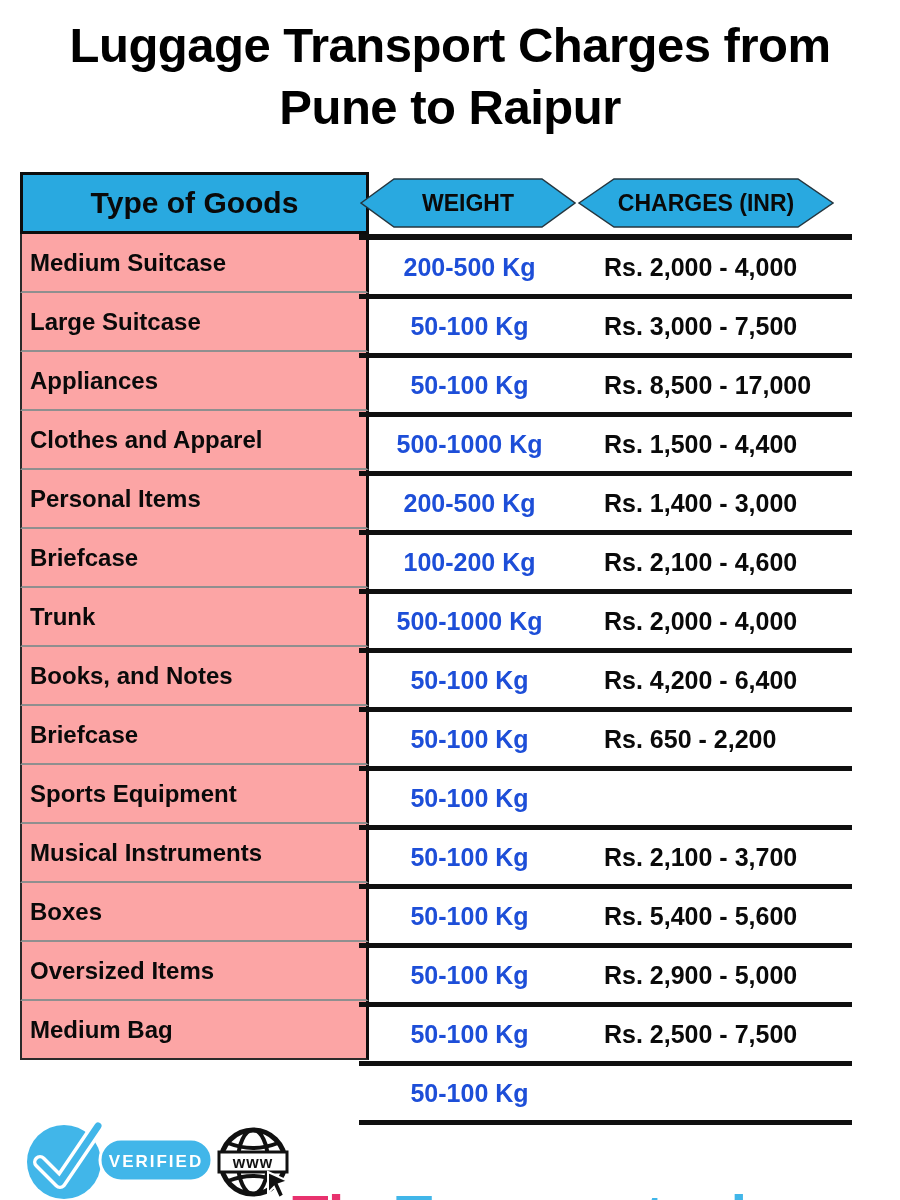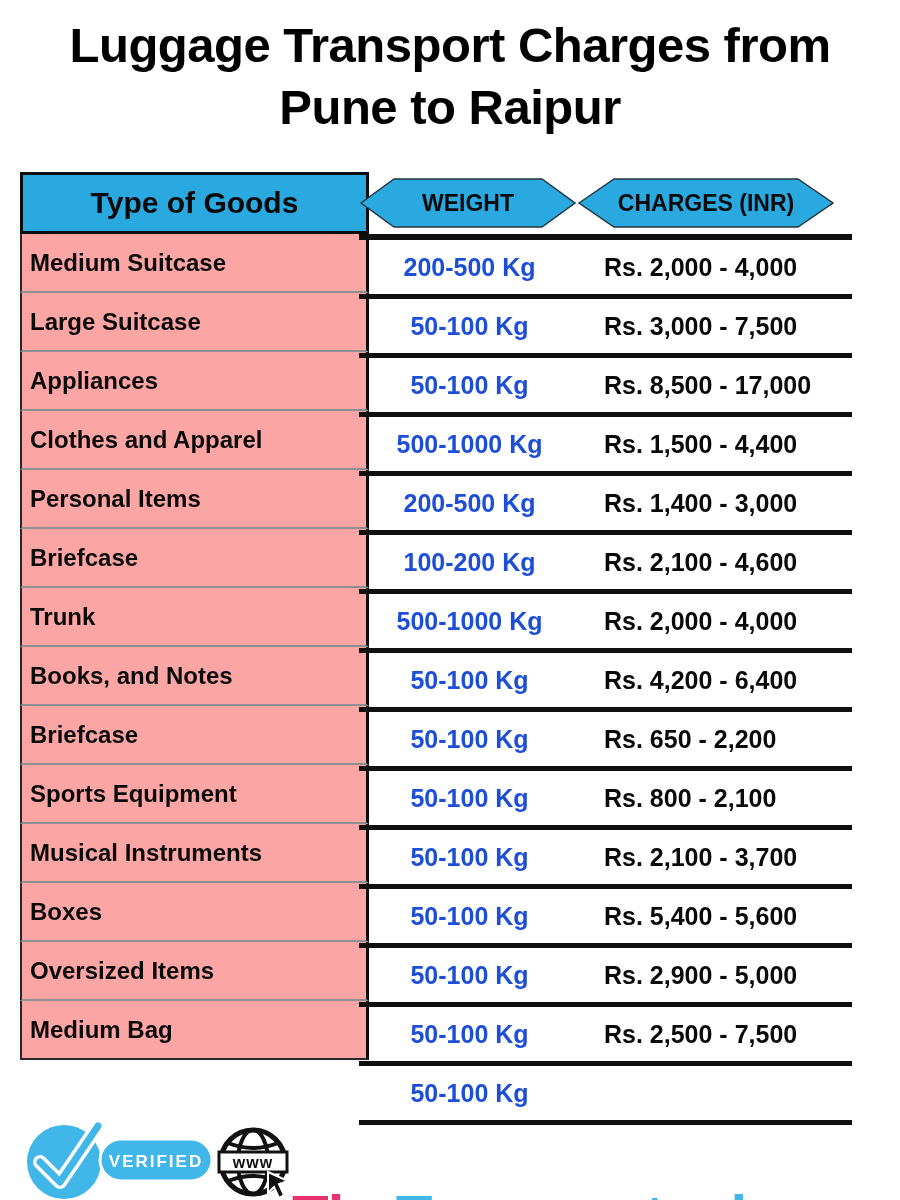--- a/index.html
+++ b/index.html
@@ -137,21 +137,20 @@
       <div class="right-row">
     <div class="weight-cell">50-100 Kg</div>
     <div class="charges-cell">Rs. 4,200 - 6,400</div>
   </div>
       <div class="right-row">
     <div class="weight-cell">50-100 Kg</div>
     <div class="charges-cell">Rs. 650 - 2,200</div>
   </div>
       <div class="right-row">
     <div class="weight-cell">50-100 Kg</div>
-    <div class="charges-cell">Rs. 800 - 2,100</div>
   </div>
       <div class="right-row">
     <div class="weight-cell">50-100 Kg</div>
     <div class="charges-cell">Rs. 2,100 - 3,700</div>
   </div>
       <div class="right-row">
     <div class="weight-cell">50-100 Kg</div>
     <div class="charges-cell">Rs. 5,400 - 5,600</div>
   </div>
       <div class="right-row">

